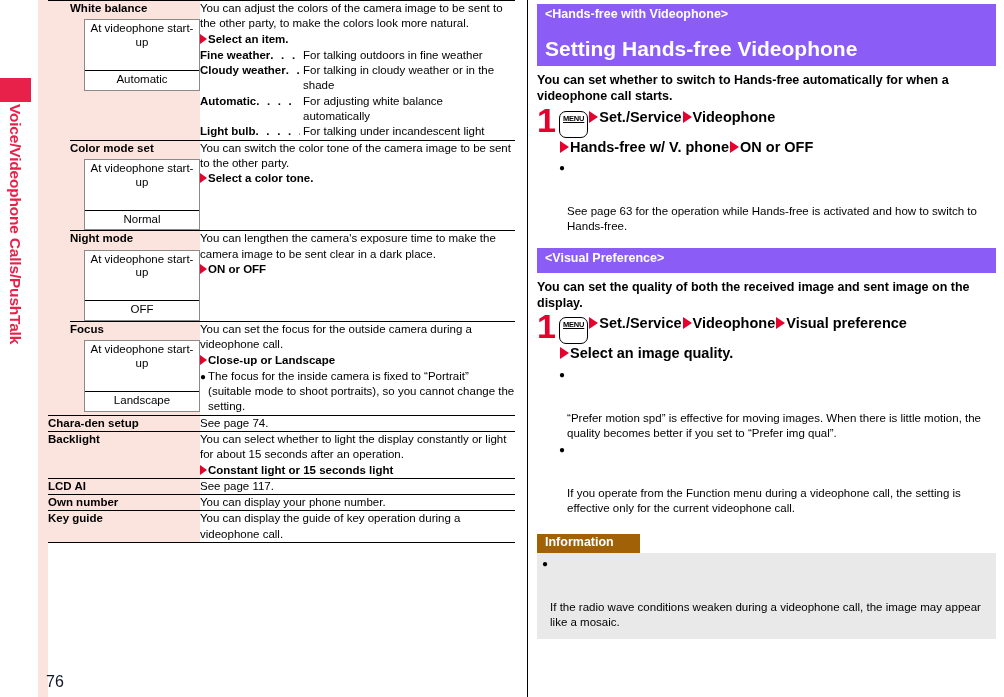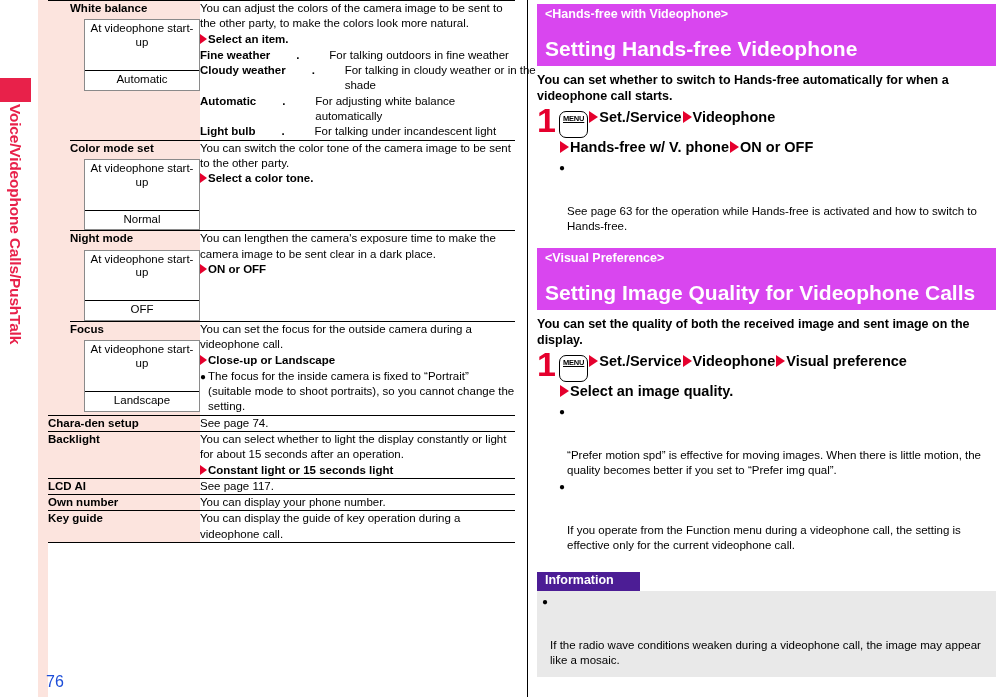--- a/index.html
+++ b/index.html
@@ -116,21 +116,21 @@
     border-left: 7px solid #e5002d;
     border-top: 5px solid transparent;
     border-bottom: 5px solid transparent;
     vertical-align: -1px;
     margin-right: 1px;
   }
   .op { font-weight: bold; }
 
   
   .deflist { margin-top: 1px; }
-  .defrow { display: flex; line-height: 1.33; gap: 26px; }
+  .defrow { display: flex; line-height: 1.33; }
   .defterm {
     font-weight: bold;
     white-space: nowrap;
     flex: 0 0 auto;
   }
   .dots {
     flex: 1 1 auto;
     overflow: hidden;
     white-space: nowrap;
     letter-spacing: 2.2px;
@@ -145,21 +145,21 @@
   .bullet-line .bdot { flex: 0 0 auto; margin-right: 2px; font-size: 10px; line-height: 1.5; }
   .bullet-line .btxt { flex: 1 1 auto; }
 
   
   #right-col {
     position: absolute;
     left: 537px; top: 4px;
     width: 459px;
   }
   .sec {
-    background: #d946ef;
+    background: #8b5cf6;
     color: #ffffff;
     padding: 3px 8px 6px 8px;
   }
   .sec .sec-sub {
     font-size: 12.5px;
     font-weight: bold;
     line-height: 1.25;
   }
   .sec .sec-title {
     font-size: 21px;
@@ -223,40 +223,40 @@
     line-height: 1.3;
     margin-top: 1px;
   }
   .note .bdot { flex: 0 0 auto; margin-right: 2px; font-size: 10px; line-height: 1.5; }
   .note .btxt { flex: 1 1 auto; margin-top: 44px; }
 
   
   #info-box { margin-top: 17px; }
   .info-head {
     display: inline-block;
-    background: #4c1d95;
+    background: #a16207;
     color: #ffffff;
     font-size: 12.5px;
     font-weight: bold;
     padding: 1px 26px 2px 8px;
     line-height: 1.25;
   }
   .info-body {
     background: #e9e9e9;
     padding: 3px 6px 9px 5px;
   }
   .info-body .note { font-size: 11.5px; margin-top: 0; }
 
   
   #page-num {
     position: absolute;
     left: 46px; bottom: 6px;
     font-size: 16px;
     font-weight: normal;
-    color: #1d4ed8;
+    color: #0f172a;
   }
 </style>
 </head>
 <body>
 
 <div id="sidebar">
   <div id="sidebar-tab"></div>
   <div id="sidebar-label">Voice/Videophone Calls/PushTalk</div>
 </div>
 <div id="sidebar-strip"></div>
@@ -411,21 +411,20 @@
       <div class="note">
         <span class="bdot">●</span>
         <span class="btxt">See page 63 for the operation while Hands-free is activated and how to switch to Hands-free.</span>
       </div>
     </div>
   </div>
 
   <div style="margin-top:14px;">
     <div class="sec">
       <div class="sec-sub">&lt;Visual Preference&gt;</div>
-      <div class="sec-title">Setting Image Quality for Videophone Calls</div>
     </div>
     <div class="lead">You can set the quality of both the received image and sent image on the display.</div>
     <div class="step">
       <div class="step-num">1</div>
       <div class="step-body">
         <span class="keycap">MENU</span><span class="rarrow-lg"></span><span>Set./Service</span><span class="rarrow-lg"></span><span>Videophone</span><span class="rarrow-lg"></span><span>Visual preference</span><br><span class="rarrow-lg"></span><span>Select an image quality.</span>
       </div>
     </div>
     <div class="notes">
       <div class="note">

